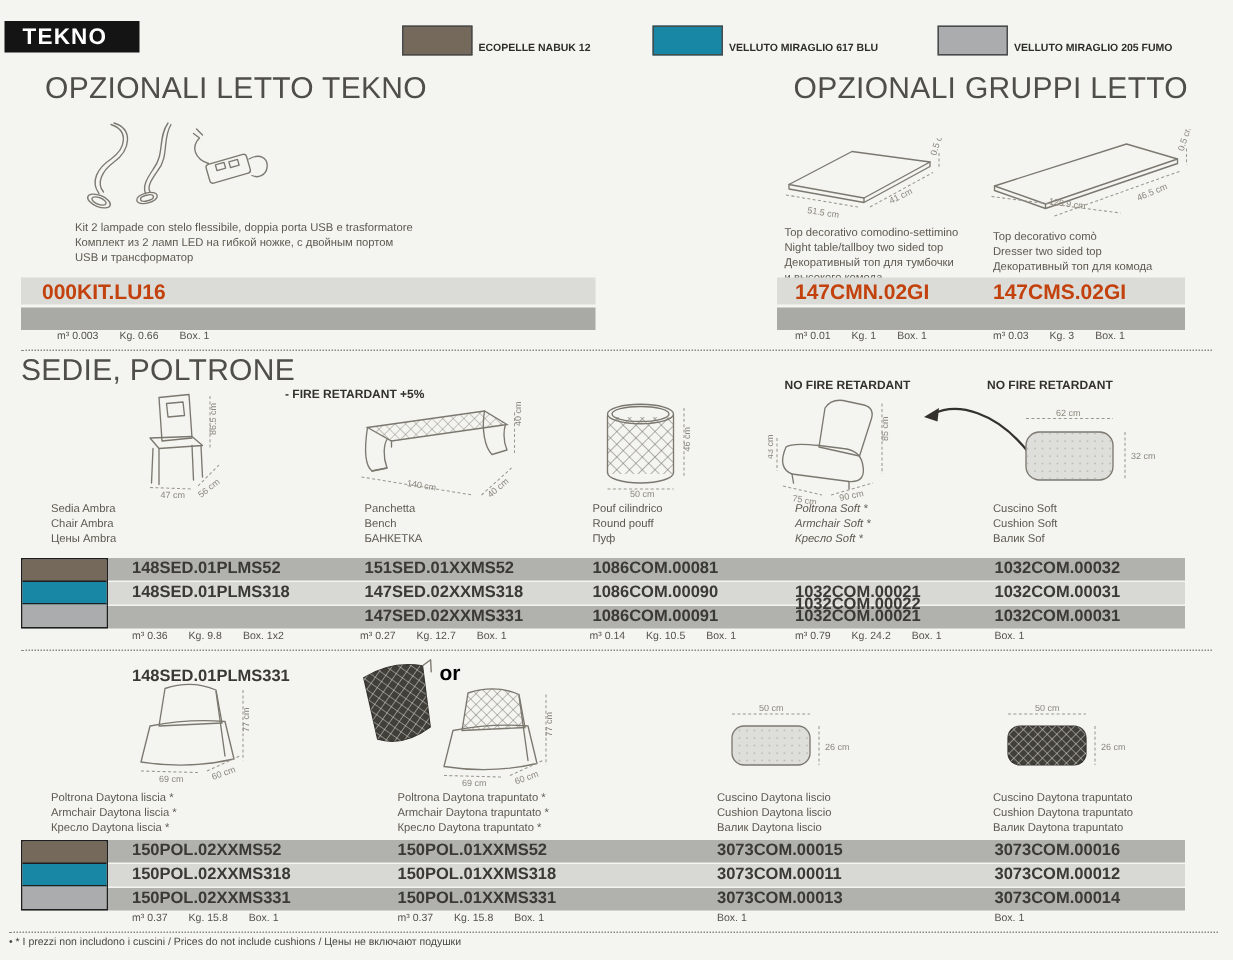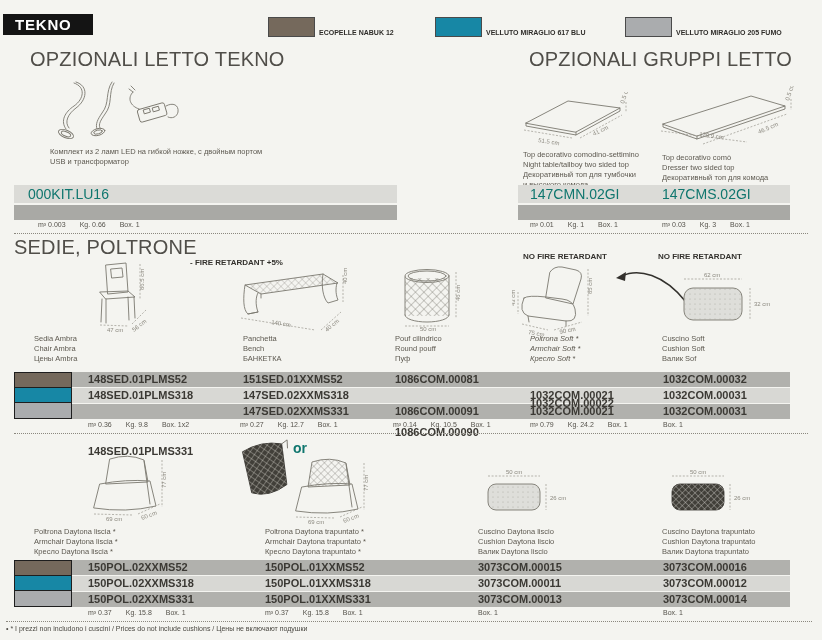--- a/index.html
+++ b/index.html
@@ -16,25 +16,25 @@
     letter-spacing:.8px;}
   .legend-item{display:flex;align-items:flex-end;gap:4px;}
   .legend-swatch{width:47px;height:20px;border:1px solid #4a4a4a;box-sizing:border-box;}
   .legend-label{font-size:7px;font-weight:bold;color:#2f2d2a;padding-bottom:1px;white-space:nowrap;}
   
   .sec-title{font-size:20px;color:#504e49;letter-spacing:.2px;white-space:nowrap;}
   
   .desc{font-size:7.5px;line-height:10px;color:#5d5950;white-space:nowrap;}
   .note{font-size:8px;font-weight:bold;color:#33312d;white-space:nowrap;}
   .spec{font-size:7px;color:#55524b;display:flex;gap:14px;white-space:nowrap;}
-  .or-label{font-size:14px;font-weight:bold;color:#0f766e;}
+  .or-label{font-size:14px;font-weight:bold;color:#000000;}
   .footnote{font-size:7px;color:#4a4842;white-space:nowrap;}
   
   .codebar{background:#dbdbd7;height:18px;}
-  .code-lg{font-size:14px;font-weight:normal;color:#0f766e;line-height:18px;white-space:nowrap;}
+  .code-lg{font-size:14px;font-weight:bold;color:#c2410c;line-height:18px;white-space:nowrap;}
   .graybar{background:#a9a9a5;height:15px;}
   
   .tbl{width:776px;}
   .tbl-row{height:15px;margin-bottom:1px;}
   .row-dark{background:#b1b1ad;}
   .row-light{background:#d8d8d4;}
   .sw-col{left:0;top:0;width:58px;height:47px;border:1px solid #1e1e1e;box-sizing:border-box;}
   .sw{height:14px;border-bottom:1px solid #1e1e1e;}
   .sw:last-child{border-bottom:none;height:15px;}
   .code{font-size:11px;font-weight:bold;color:#3b3934;line-height:15px;white-space:nowrap;}
@@ -79,20 +79,21 @@
   <ellipse class="lineart" cx="58" cy="52" rx="7" ry="3.4" transform="rotate(-14 58 52)"></ellipse>
   <ellipse class="lineart" cx="58" cy="52" rx="4.4" ry="1.9" transform="rotate(-14 58 52)"></ellipse>
   <rect class="lineart" x="98" y="26" width="28" height="13" rx="2" transform="rotate(-16 112 32)"></rect>
   <path class="lineart" d="M99,29 C90,26 87,18 93,12 M93,12 L89,9 M95,10 L91,6"></path>
   <path class="lineart" d="M126,26 C133,22 139,25 138,32 C137,37 132,39 128,37"></path>
   <rect class="lineart" x="104" y="29" width="6" height="4" transform="rotate(-16 107 31)"></rect>
   <rect class="lineart" x="113" y="27" width="6" height="4" transform="rotate(-16 116 29)"></rect>
 </svg>
 
 <div class="abs desc" style="left:50px;top:147px;">
+  <div>Kit 2 lampade con stelo flessibile, doppia porta USB e trasformatore</div>
   <div>Комплект из 2 ламп LED на гибкой ножке, с двойным портом</div>
   <div>USB и трансформатор</div>
 </div>
 
 <svg class="abs" style="left:516px;top:92px;" width="118" height="60" viewBox="0 0 118 60">
   <polygon class="lineart" points="10,31 52,9 104,16 60,40"></polygon>
   <path class="lineart" d="M10,31 L10,34 L60,43 L60,40 M104,16 L104,19 L60,43"></path>
   <path class="dimline" d="M8,38 L56,46"></path>
   <path class="dimline" d="M64,46 L106,23"></path>
   <path class="dimline" d="M110,10 L110,20"></path>
@@ -273,21 +274,21 @@
     <div class="sw" style="background-color: rgb(23, 135, 165);"></div>
     <div class="sw" style="background-color: rgb(170, 172, 174);"></div>
   </div>
   <span class="code abs" style="left:74px;top:0;">148SED.01PLMS52</span>
   <span class="code abs" style="left:74px;top:16px;">148SED.01PLMS318</span>
   <span class="code abs" style="left:74px;top:32px;margin-top:40px;">148SED.01PLMS331</span>
   <span class="code abs" style="left:229px;top:0;">151SED.01XXMS52</span>
   <span class="code abs" style="left:229px;top:16px;">147SED.02XXMS318</span>
   <span class="code abs" style="left:229px;top:32px;">147SED.02XXMS331</span>
   <span class="code abs" style="left:381px;top:0;">1086COM.00081</span>
-  <span class="code abs" style="left:381px;top:16px;margin-top:37px;">1086COM.00090</span>
+  <span class="code abs" style="left:381px;top:16px;">1086COM.00090</span>
   <span class="code abs" style="left:381px;top:32px;">1086COM.00091</span>
   <span class="code abs" style="left:516px;top:0;margin-top:24px;">1032COM.00022</span>
   <span class="code abs" style="left:516px;top:16px;">1032COM.00021</span>
   <span class="code abs" style="left:516px;top:32px;">1032COM.00021</span>
   <span class="code abs" style="left:649px;top:0;">1032COM.00032</span>
   <span class="code abs" style="left:649px;top:16px;">1032COM.00031</span>
   <span class="code abs" style="left:649px;top:32px;">1032COM.00031</span>
 </div>
 
 <div class="abs spec" style="left:88px;top:421px;">

